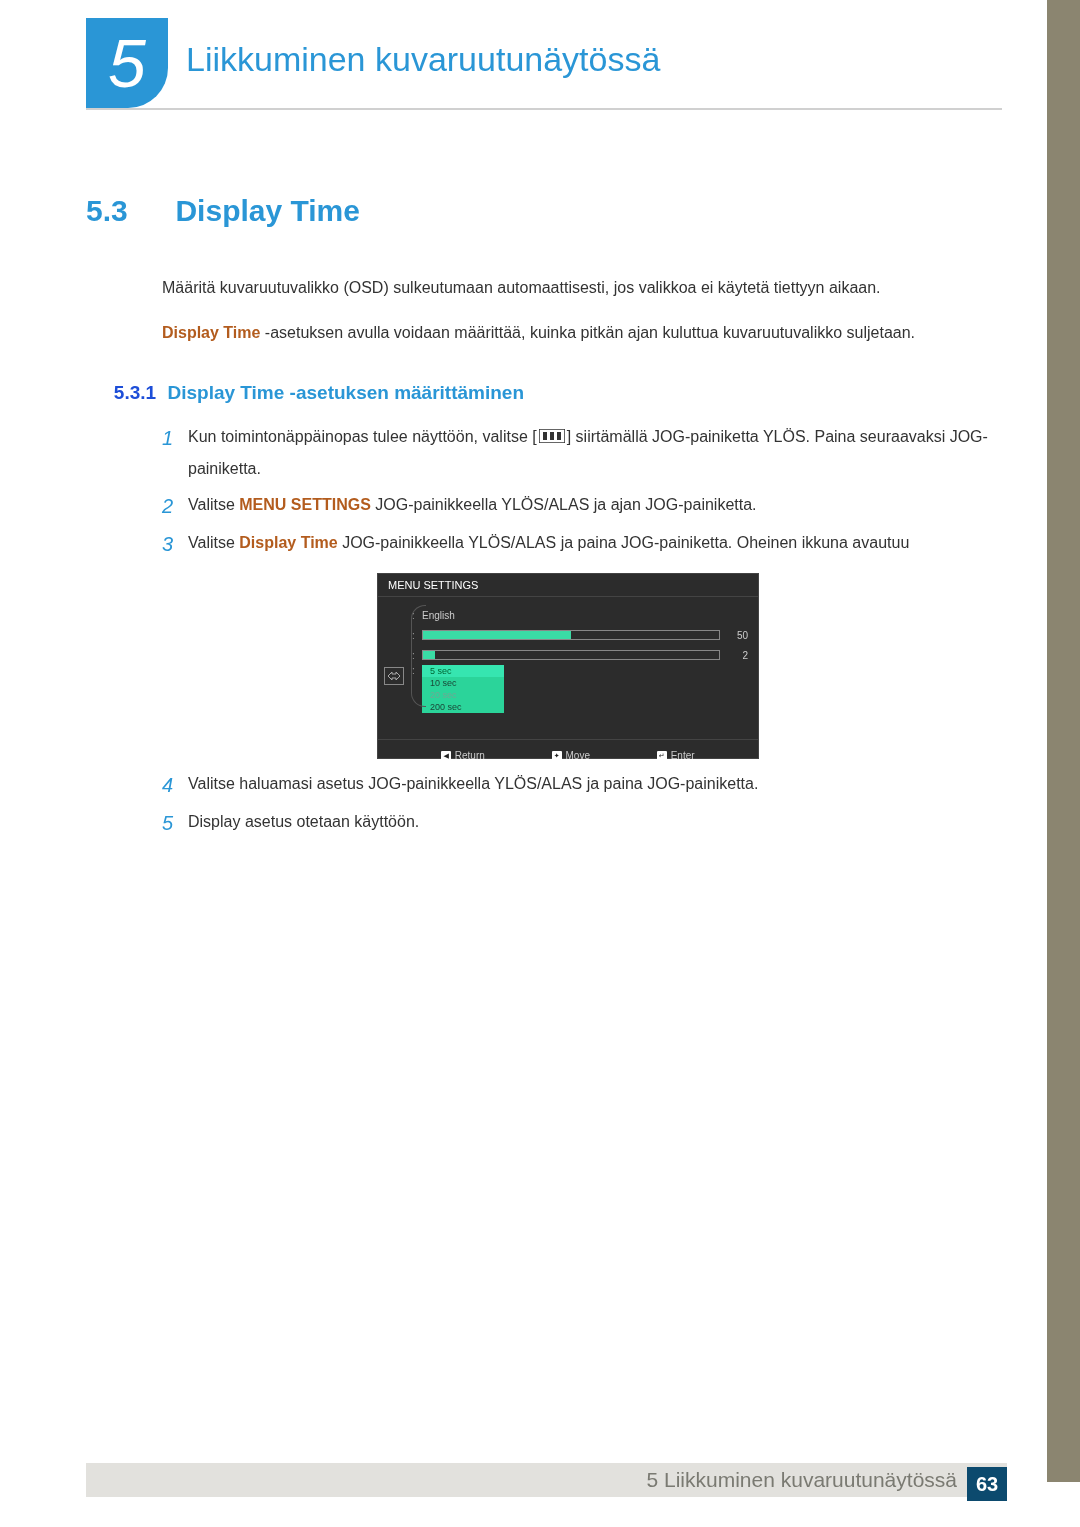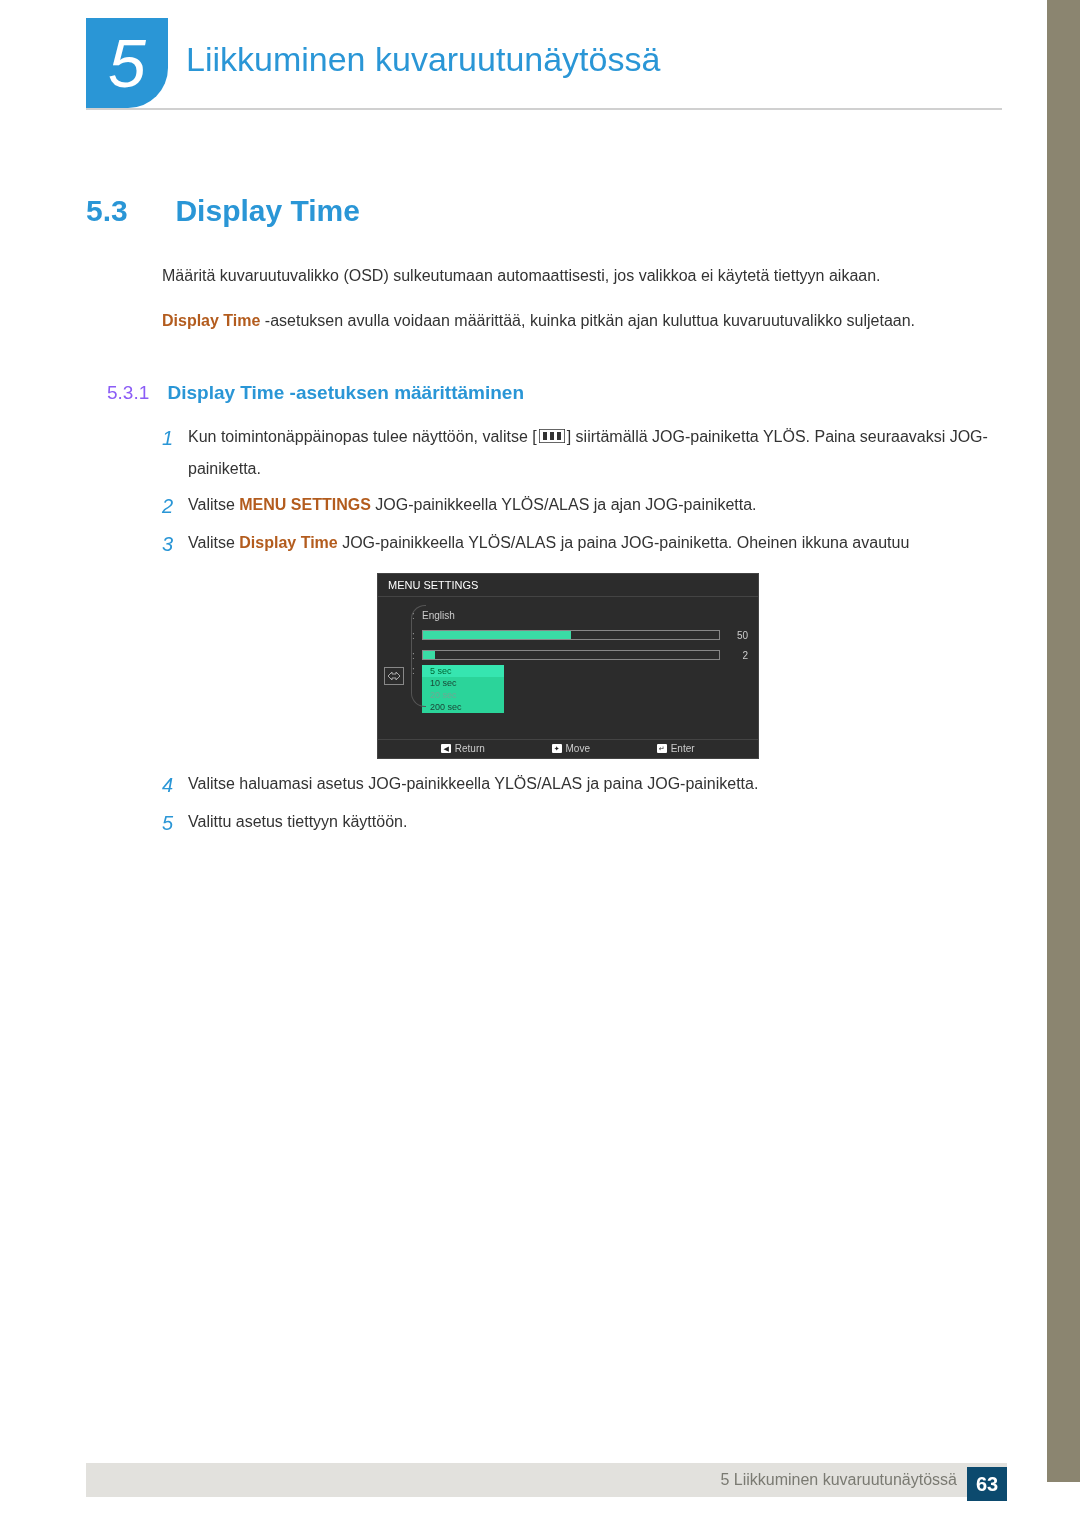--- a/index.html
+++ b/index.html
@@ -76,35 +76,36 @@
 
   .body {
     position: absolute;
     left: 162px;
     top: 258px;
     width: 840px;
     font-size: 16px;
     line-height: 1.8;
     color: #333;
   }
-  .para { margin: 4px 0 16px 0; }
+  .para { margin: 16px 0 16px 0; }
   .highlight-brown { color: #b35c1e; font-weight: 700; }
   .bold { font-weight: 700; }
 
   .subsection-row {
     position: absolute;
     left: 107px;
     top: 382px;
   }
   .sub-num {
-    color: #8b5cf6;
+    color: #1d4ed8;
     font-size: 19px;
-    font-weight: 400;
+    font-weight: 700;
     display: inline-block;
     width: 56px;
+    text-align: center;
   }
   .sub-title {
     color: #2a96d6;
     font-size: 19px;
     font-weight: 600;
   }
 
   .steps {
     position: absolute;
     left: 162px;
@@ -209,21 +210,21 @@
     line-height: 12px;
   }
   .dropdown div { padding: 0 8px; color: #1a4838; }
   .dropdown .sel { background: #36e5b0; color: #063; }
   .dropdown .dim { color: #6fa893; }
 
   .osd-foot {
     display: flex;
     justify-content: space-around;
     border-top: 1px solid #444;
-    padding: 3px 30px;
+    padding: 10px 30px;
     color: #ccc;
     font-size: 10px;
   }
   .osd-foot span { display: flex; align-items: center; gap: 4px; }
   .k {
     display: inline-block;
     background: #fff;
     color: #222;
     font-size: 7px;
     padding: 0 2px;
@@ -247,21 +248,21 @@
     left: 86px;
     right: 73px;
     height: 34px;
     background: #e2e1dd;
     display: flex;
     justify-content: flex-end;
     align-items: center;
   }
   .footer-text {
     color: #7a7a72;
-    font-size: 16px;
+    font-size: 21px;
     padding-right: 10px;
   }
   .footer-page {
     width: 40px;
     height: 34px;
     background: #0c4a6e;
     color: #fff;
     font-size: 20px;
     font-weight: 600;
     display: flex;
@@ -381,20 +382,20 @@
   </div>
 </div>
 
 <div class="steps2">
   <div class="step">
     <div class="step-n">4</div>
     <div class="step-t">Valitse haluamasi asetus JOG-painikkeella YLÖS/ALAS ja paina JOG-painiketta.</div>
   </div>
   <div class="step">
     <div class="step-n">5</div>
-    <div class="step-t">Valittu asetus tiettyyn käyttöön.</div>
+    <div class="step-t">Display asetus otetaan käyttöön.</div>
   </div>
 </div>
 
 <div class="footer-bar">
   <span class="footer-text">5 Liikkuminen kuvaruutunäytössä</span>
   <div class="footer-page">63</div>
 </div>
 
 </body></html>

